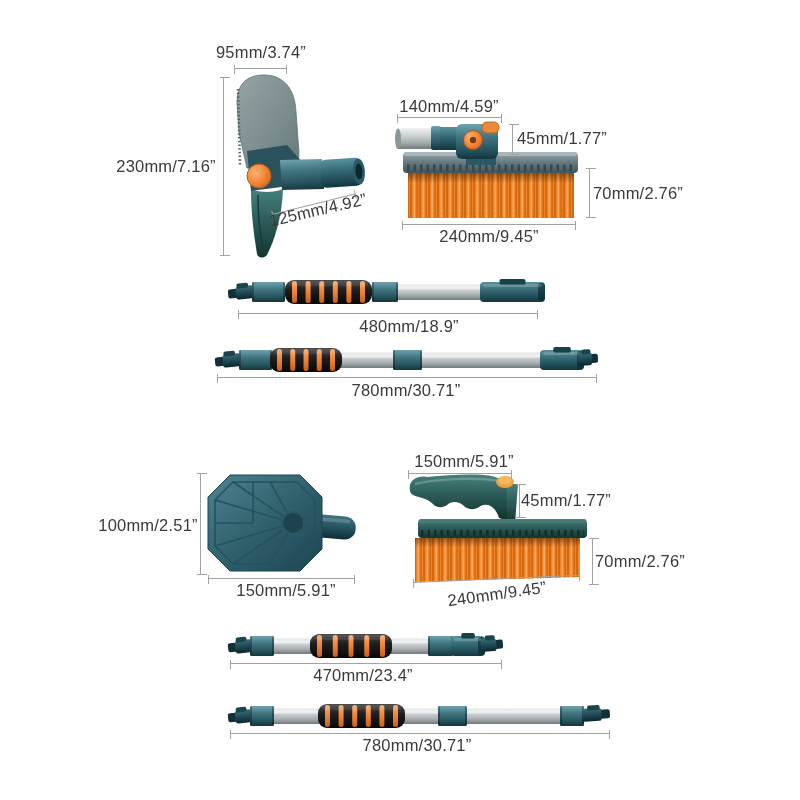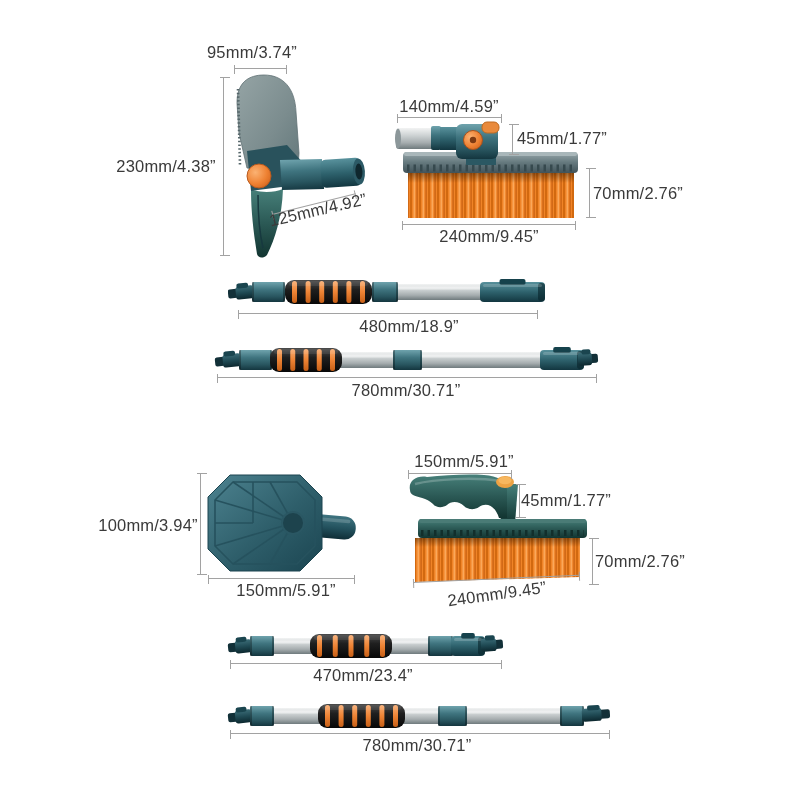--- a/index.html
+++ b/index.html
@@ -111,24 +111,24 @@
       <g transform="rotate(-4 70 120)">
         <polygon points="56,104 98,106 98,136 56,134" fill="url(#gTeal)"></polygon>
         <rect x="96" y="107" width="40" height="28" rx="5" fill="url(#gTealHead)"></rect>
         <ellipse cx="134" cy="121" rx="6" ry="13" fill="#2c5a66"></ellipse>
         <ellipse cx="134" cy="121" rx="3.5" ry="8" fill="#0f272e"></ellipse>
       </g>
       <circle cx="34" cy="121" r="12" fill="url(#rOrange)" stroke="#b85a1e"></circle>
     </svg>
   </figure>
 
-  <div class="lbl" style="left:252px;top:52px">95mm/3.74”</div>
+  <div class="lbl" style="left:261px;top:52px">95mm/3.74”</div>
   <div class="hl" style="left:234px;top:68px;width:53px"></div>
   <div class="vl" style="left:223px;top:77px;height:178px"></div>
-  <div class="lbl" style="left:166px;top:166px">230mm/4.38”</div>
+  <div class="lbl" style="left:166px;top:166px">230mm/7.16”</div>
   <div class="hl" style="left:272px;top:214px;width:86px;transform:rotate(-14deg)"></div>
   <div class="lbl r13" style="left:318px;top:210px">125mm/4.92”</div>
 
   <figure style="left:392px;top:118px">
     <svg width="200" height="115" viewBox="0 0 200 115">
       <rect x="11" y="34" width="175" height="21" rx="4" fill="url(#gBarGray)"></rect>
       <rect x="12" y="34" width="173" height="4" rx="2" fill="#a9b7ba"></rect>
       <line x1="15" y1="50" x2="183" y2="50" stroke="#36494e" stroke-width="7" stroke-dasharray="2.5 4"></line>
       <rect x="16" y="55" width="166" height="45" fill="url(#patBristle)"></rect>
       <rect x="16" y="55" width="166" height="10" fill="url(#gDarkFade)"></rect>
@@ -238,21 +238,21 @@
         <line x1="95" y1="55" x2="17" y2="78"></line>
         <line x1="95" y1="55" x2="35" y2="96"></line>
         <line x1="95" y1="55" x2="72" y2="96"></line>
         <line x1="17" y1="55" x2="55" y2="55"></line>
         <line x1="55" y1="14" x2="55" y2="55"></line>
       </g>
       <circle cx="95" cy="55" r="11" fill="#1d434d" stroke="#2a5763" stroke-width="2"></circle>
     </svg>
   </figure>
 
-  <div class="lbl" style="left:148px;top:525px">100mm/3.94”</div>
+  <div class="lbl" style="left:148px;top:525px">100mm/2.51”</div>
   <div class="vl" style="left:200px;top:473px;height:101px"></div>
   <div class="hl" style="left:208px;top:578px;width:147px"></div>
   <div class="lbl" style="left:286px;top:590px">150mm/5.91”</div>
 
   <figure style="left:405px;top:470px">
     <svg width="200" height="120" viewBox="0 0 200 120">
       <path d="M93,14 L113,14 L110,54 L96,54 Z" fill="url(#gGreen)"></path>
       <rect x="13" y="49" width="169" height="19" rx="4" fill="url(#gGreen)"></rect>
       <rect x="14" y="49" width="167" height="4" rx="2" fill="#4a7b76"></rect>
       <line x1="16" y1="63" x2="179" y2="63" stroke="#122f2c" stroke-width="6" stroke-dasharray="2.5 4"></line>

